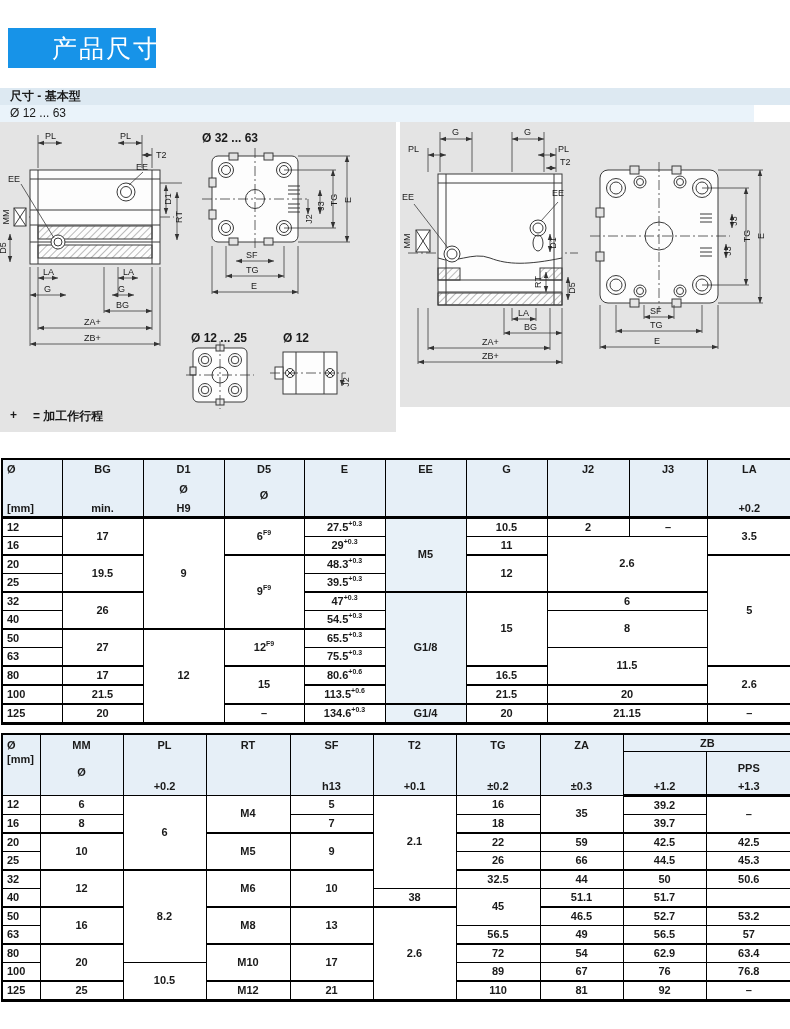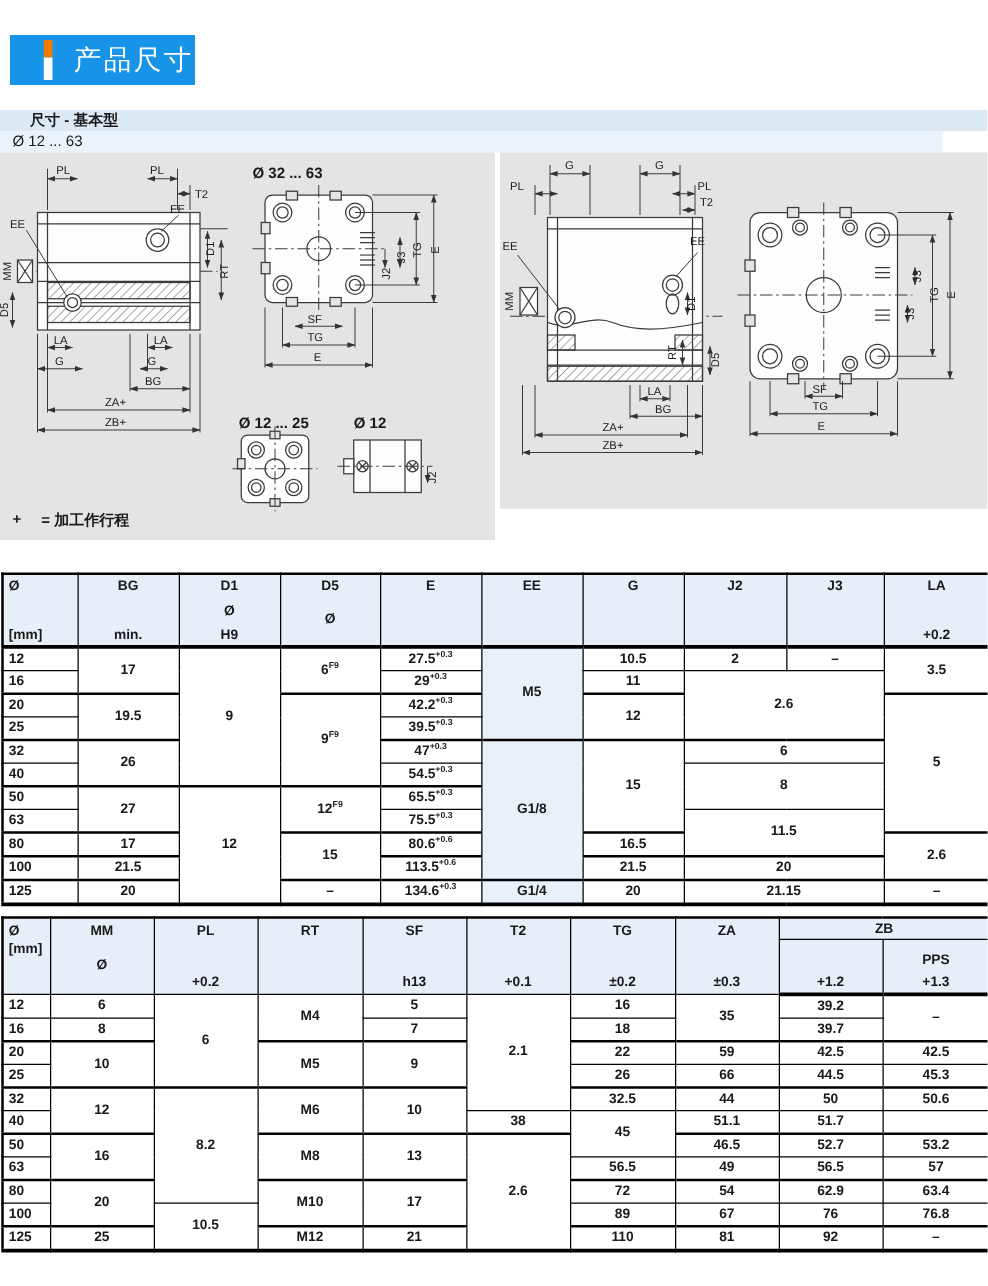--- a/index.html
+++ b/index.html
@@ -7,26 +7,26 @@
     width:790px; height:1029px; position:relative; overflow:hidden;
     background:#fff; color:#1a1a1a;
     font-family:"Liberation Sans", sans-serif;
   }
   
   .banner { position:absolute; left:8px; top:28px; width:148px; height:40px;
     background:var(--banner_blue); display:flex; align-items:center; }
   .accent { margin-left:27px; width:7px; height:32px; display:flex; flex-direction:column; }
   .a-top { flex:0 0 14px; background:var(--accent_orange); }
   .a-bot { flex:1; background:#ffffff; }
-  .banner-text { color:#fff; font-size:22px; margin-left:17px; letter-spacing:2px; white-space:nowrap; }
+  .banner-text { color:#fff; font-size:25px; margin-left:17px; letter-spacing:2px; white-space:nowrap; }
   
   .band1 { position:absolute; left:0; top:88px; width:790px; height:17px;
     background:var(--band1_bg); display:flex; align-items:center;
     font-weight:bold; font-size:12px; }
-  .band1 span { padding-left:24px; }
+  .band1 span { padding-left:10px; }
   .band2 { position:absolute; left:0; top:105px; width:754px; height:17px;
     background:var(--band2_bg); font-size:12px; }
   .band2 .lbl { position:absolute; top:1px; }
   .lbl-left { left:10px; } .lbl-right { left:410px;margin-top:17px; }
   
   .gray { position:absolute; top:122px; background:var(--drawing_bg); }
   .gray.left { left:0; width:396px; height:310px; }
   .gray.right { left:400px; width:390px; height:285px; }
   .note { position:absolute; left:10px; top:286px; font-weight:bold; font-size:12px; display:flex; gap:16px; }
   
@@ -488,21 +488,21 @@
       <tr>
         <td class="dia"><span>16</span></td>
         <td><span>29</span><sup>+0.3</sup></td>
         <td><span>11</span></td>
         <td rowspan="3" colspan="2"><span>2.6</span></td>
       </tr>
       <tr class="grp">
         <td class="dia"><span>20</span></td>
         <td rowspan="2"><span>19.5</span></td>
         <td rowspan="4"><span>9</span><sup>F9</sup></td>
-        <td><span>42.2</span><sup>+0.3</sup></td>
+        <td><span>48.3</span><sup>+0.3</sup></td>
         <td rowspan="2"><span>12</span></td>
         <td rowspan="6"><span>5</span></td>
       </tr>
       <tr>
         <td class="dia"><span>25</span></td>
         <td><span>39.5</span><sup>+0.3</sup></td>
       </tr>
       <tr class="grp">
         <td class="dia"><span>32</span></td>
         <td rowspan="2"><span>26</span></td>

